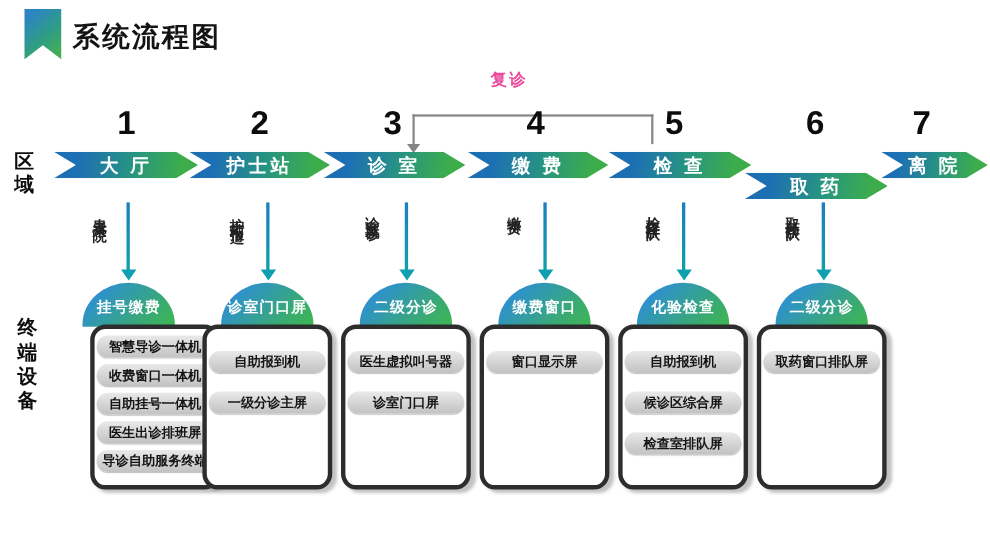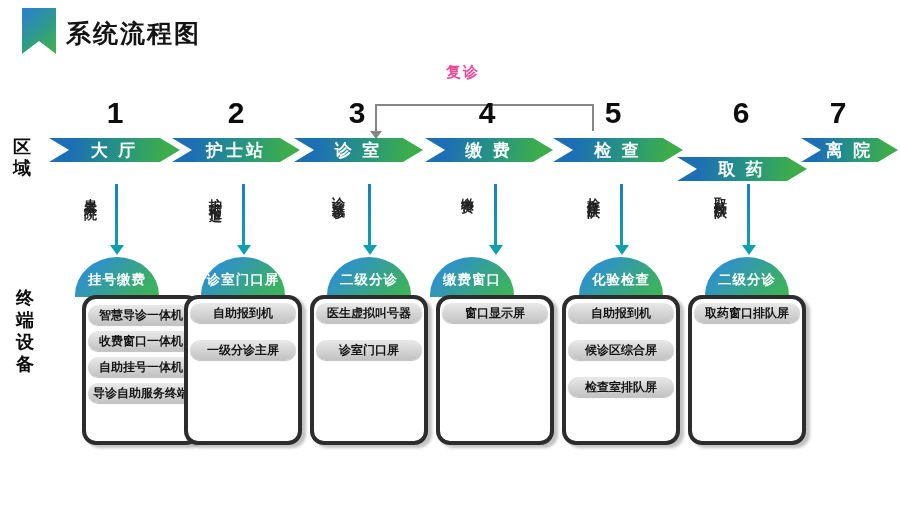--- a/index.html
+++ b/index.html
@@ -54,28 +54,28 @@
   .trans{position:absolute;top:187px;font-size:13px;font-weight:bold;color:#222;
          writing-mode:vertical-rl;text-orientation:upright;letter-spacing:3px;line-height:16px;}
   .t1{left:82px;} .t2{left:207px;} .t3{left:330px;} .t4{left:459px;} .t5{left:585px;} .t6{left:712px;}
 
   
   .badge{position:absolute;top:257px;width:84px;height:40px;box-sizing:border-box;
          border-radius:42px 42px 0 0 / 38px 38px 0 0;
          background:linear-gradient(135deg,#2e91cd 20%,#3aab6e 75%,#3db558 95%);
          color:#fff;font-size:13.5px;font-weight:bold;text-align:center;padding-top:14px;
          letter-spacing:1px;z-index:1;}
-  .b1{left:75px;} .b2{left:201px;} .b3{left:327px;} .b4{left:430px;} .b5{left:579px;} .b6{left:705px;}
+  .b1{left:75px;} .b2{left:201px;} .b3{left:327px;} .b4{left:453px;} .b5{left:579px;} .b6{left:705px;}
 
   
   .card{position:absolute;top:295px;width:118px;height:150px;box-sizing:border-box;background:#fff;
         border:4px solid #2d2d2d;border-radius:14px;z-index:2;
         box-shadow:4px 3px 3px rgba(120,120,120,.45);
         display:flex;flex-direction:column;align-items:center;}
-  .card.tight{padding-top:6px;gap:6px;} .card.loose{padding-top:4px;gap:17px;}
+  .card.tight{padding-top:6px;gap:6px;} .card.loose{padding-top:20px;gap:17px;}
   .k1{left:58px;margin-left:24px;} .k2{left:184px;} .k3{left:310px;} .k4{left:436px;} .k5{left:562px;} .k6{left:688px;}
 
   .pill{width:106px;height:20px;line-height:20px;border-radius:10px;flex:0 0 auto;
         background:linear-gradient(180deg,#e9e9e9,#c2c2c2);
         font-size:12px;font-weight:bold;color:#141414;text-align:center;white-space:nowrap;
         box-shadow:0 1px 1px rgba(0,0,0,.25);}
 </style>
 </head>
 <body>
 
@@ -145,20 +145,21 @@
   <div class="badge b2">诊室门口屏</div>
   <div class="badge b3">二级分诊</div>
   <div class="badge b4">缴费窗口</div>
   <div class="badge b5">化验检查</div>
   <div class="badge b6">二级分诊</div>
 
   <div class="card tight k1">
     <div class="pill">智慧导诊一体机</div>
     <div class="pill">收费窗口一体机</div>
     <div class="pill">自助挂号一体机</div>
+    <div class="pill">医生出诊排班屏</div>
     <div class="pill">导诊自助服务终端</div>
   </div>
   <div class="card loose k2">
     <div class="pill">自助报到机</div>
     <div class="pill">一级分诊主屏</div>
   </div>
   <div class="card loose k3">
     <div class="pill">医生虚拟叫号器</div>
     <div class="pill">诊室门口屏</div>
   </div>

